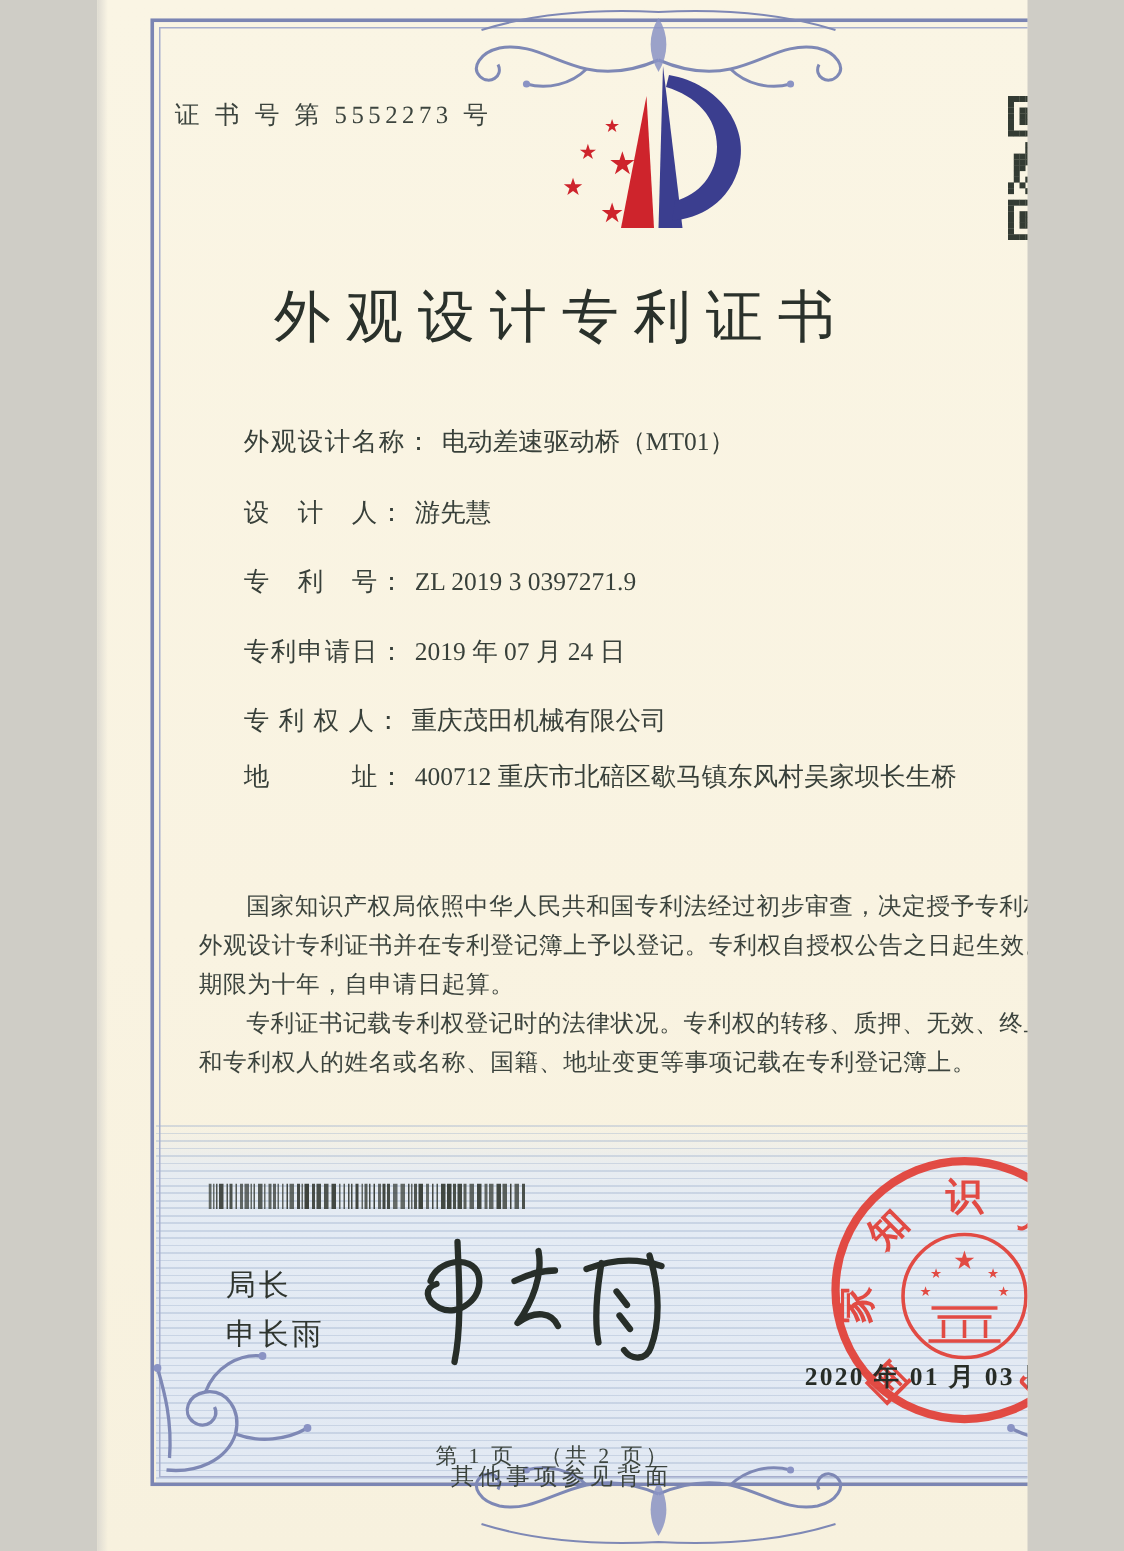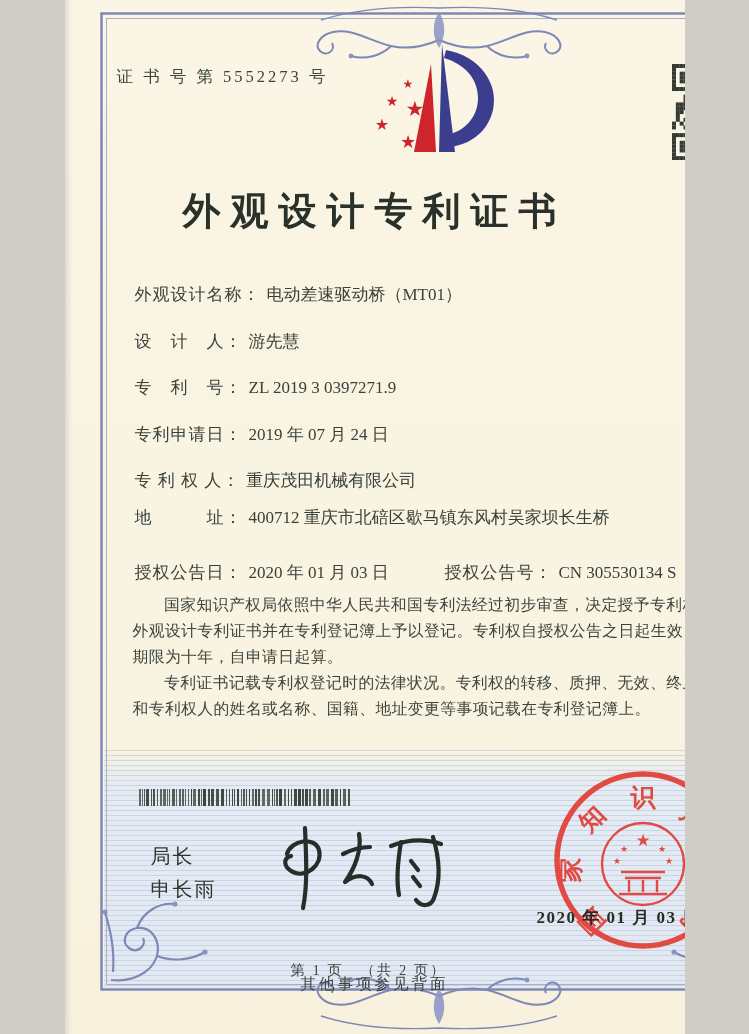--- a/index.html
+++ b/index.html
@@ -10,24 +10,24 @@
   .page::before{content:"";position:absolute;left:0;top:0;bottom:0;width:7px;
         background:linear-gradient(90deg,#dedbd2,rgba(222,219,210,0));z-index:5;pointer-events:none;}
   .abs{position:absolute;}
   .band{left:39px;top:750px;width:671px;height:238px;z-index:1;
         background:
           repeating-linear-gradient(to bottom, rgba(168,185,210,.45) 0 1px, rgba(0,0,0,0) 1px 5px),
           linear-gradient(to bottom, rgba(228,235,244,0) 0, rgba(228,235,244,.85) 30px, #e4ebf4 70px, #e2e9f3 100%);}
   .overlay{left:0;top:0;width:749px;height:1034px;z-index:2;}
   .content{z-index:3;}
   .certno{left:52px;top:66px;font-size:16.5px;letter-spacing:3px;color:#3c443e;}
-  .title{left:0;right:0;top:186px;text-align:center;font-size:38px;font-weight:bold;
+  .title{left:0;right:0;top:186px;text-align:center;font-size:38px;font-weight:normal;
          letter-spacing:10px;color:#2a312b;}
   .row{position:absolute;left:70px;font-size:17px;white-space:nowrap;z-index:3;}
-  .row .lbl{letter-spacing:1px;}
+  .row .lbl{letter-spacing:1px;margin-left:28px;}
   .row .val{margin-left:6px;margin-top:44px;}
   .grant2{position:absolute;left:310px;top:0;}
   .paras{left:68px;top:592px;width:616px;z-index:3;}
   .paras p{margin:0;text-indent:2em;font-size:15.8px;line-height:1.64;letter-spacing:.4px;color:#3c443e;}
   .signer{left:86px;z-index:3;font-family:Liberation Serif, serif;
           font-size:20px;letter-spacing:2px;color:#2f352f;}
   .sig{left:198px;top:816px;z-index:4;}
   .sealwrap{left:468px;top:752px;z-index:4;}
   .sealdate{left:472px;top:906px;z-index:5;font-size:17px;letter-spacing:1.5px;
             color:#272c26;font-weight:bold;white-space:nowrap;}
@@ -383,28 +383,20 @@
   </div>
   <div class="row" style="top:423px">
     <span class="lbl">专利申请日：</span><span class="val">2019 年 07 月 24 日</span>
   </div>
   <div class="row" style="top:469px">
     <span class="lbl">专 利 权 人：</span><span class="val">重庆茂田机械有限公司</span>
   </div>
   <div class="row" style="top:506px">
     <span class="lbl">地　　　址：</span><span class="val">400712  重庆市北碚区歇马镇东风村吴家坝长生桥</span>
   </div>
-  <div class="row" style="top:561px;width:612px">
-    <span>
-      <span class="lbl">授权公告日：</span><span class="val">2020 年 01 月 03 日</span>
-    </span>
-    <span class="grant2">
-      <span class="lbl">授权公告号：</span><span class="val">CN 305530134 S</span>
-    </span>
-  </div>
 
   <div class="abs content paras">
     <p>国家知识产权局依照中华人民共和国专利法经过初步审查，决定授予专利权，颁发外观设计专利证书并在专利登记簿上予以登记。专利权自授权公告之日起生效。专利权期限为十年，自申请日起算。</p>
     <p>专利证书记载专利权登记时的法律状况。专利权的转移、质押、无效、终止、恢复和专利权人的姓名或名称、国籍、地址变更等事项记载在专利登记簿上。</p>
   </div>
 
   <svg class="abs content" style="left:74px;top:789px" width="212" height="17" viewBox="0 0 212 17" id="barcode">
       <rect x="0" y="0" width="2" height="17" fill="#3b413b" opacity="0.7676477113272995"></rect>
       <rect x="3" y="0" width="1" height="17" fill="#3b413b" opacity="0.7516934314044192"></rect>
       <rect x="5" y="0" width="1" height="17" fill="#3b413b" opacity="0.8895688847987913"></rect>

